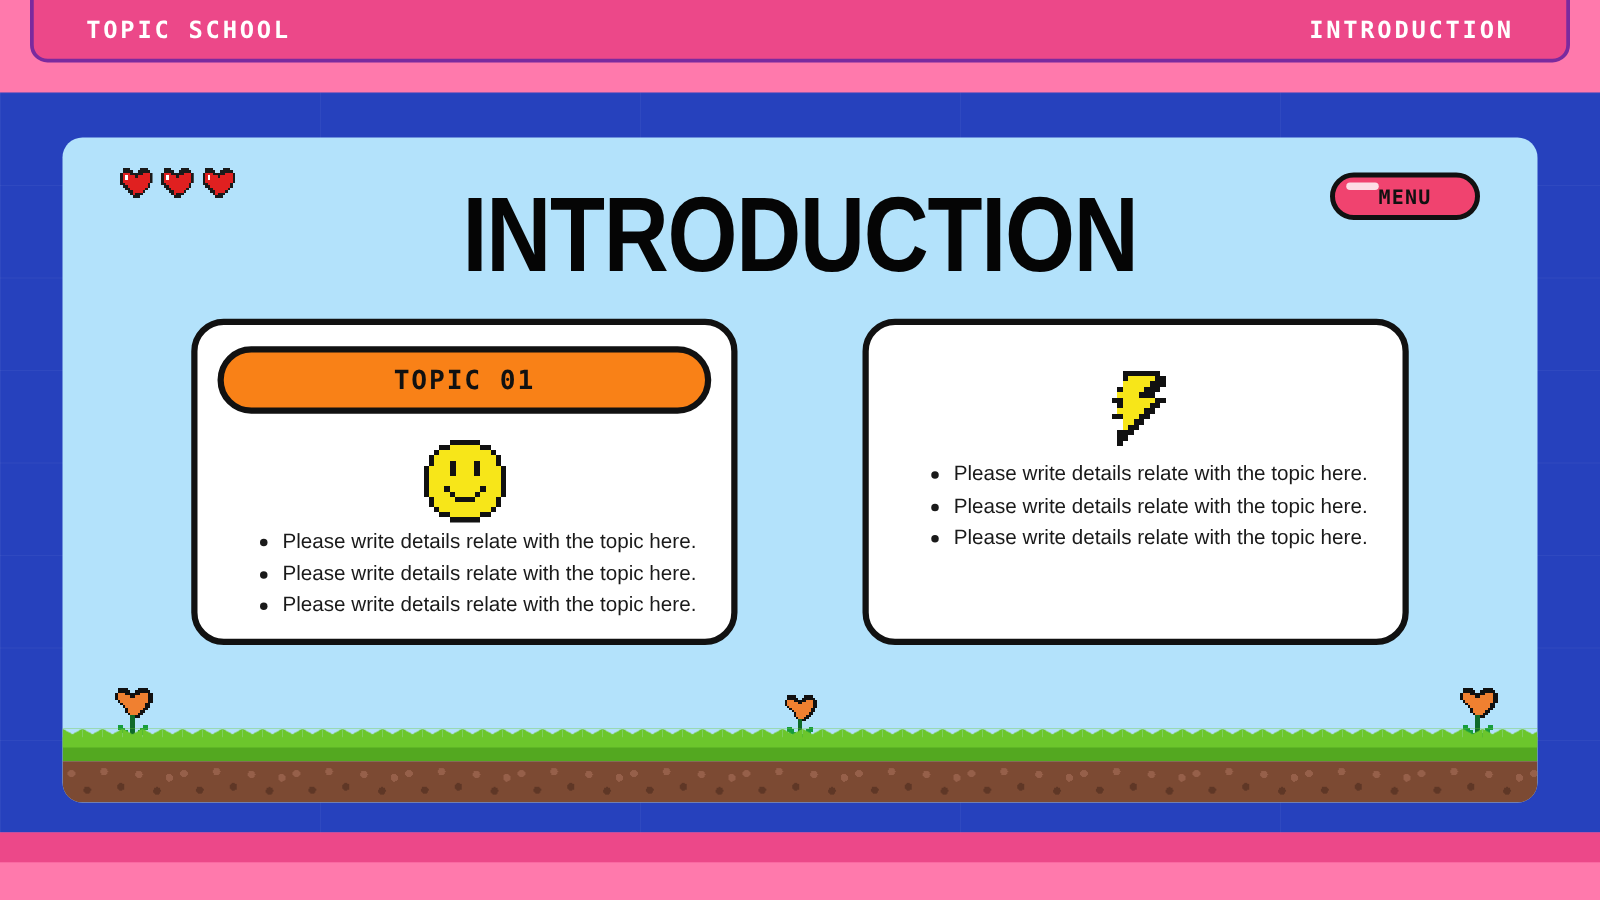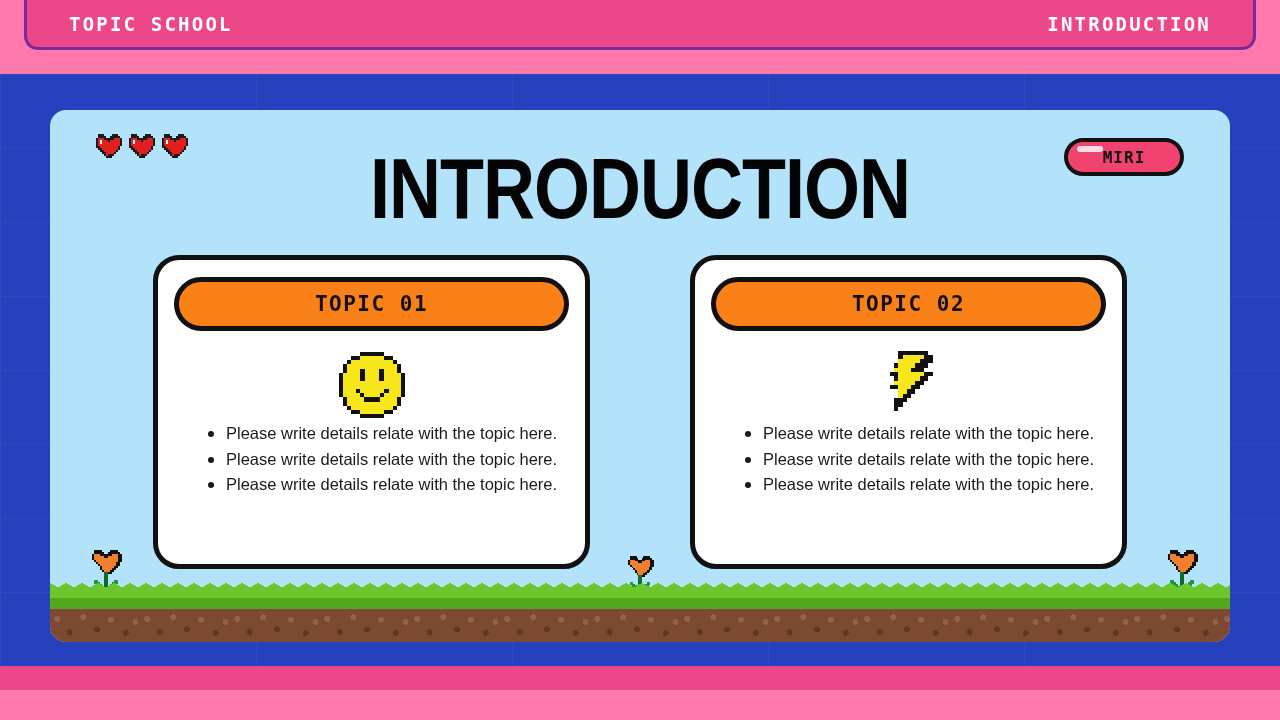--- a/index.html
+++ b/index.html
@@ -100,21 +100,21 @@
     transform:scaleY(1.18);
     transform-origin:top center;
   }
 
   
   .cards {
     position:absolute; left:0; right:0; top:145px;
     display:flex; justify-content:center; gap:100px;
   }
   .topic-card {
-    width:437px; height:314px;
+    width:437px; height:261px;
     background:#ffffff;
     border:5px solid #111111;
     border-radius:26px;
     padding:17px 16px 0 16px;
     display:flex; flex-direction:column; align-items:center;
   }
   .topic-pill {
     width:100%; height:54px;
     background:#f98117;
     border:5px solid #111111;
@@ -215,21 +215,21 @@
         <rect x="3" y="3" width="1" height="2" fill="#ffffff"></rect>
       </svg>
       <svg width="28" height="26" viewBox="0 0 14 13">
         <path d="M2 0h3v1h1v1h2V1h1V0h3v1h1v1h1v4h-1v2h-1v1h-1v1h-1v1h-1v1H6v-1H5v-1H4V9H3V8H2V7H1V2h1z" fill="#1a1a1a"></path>
         <path d="M2 2h3v1h2v1h1V3h2V2h3v4h-1v2h-1v1h-1v1H7v1H6V9H5V8H4V7H3V6H2z" fill="#e02020"></path>
         <rect x="3" y="3" width="1" height="2" fill="#ffffff"></rect>
       </svg>
     </div>
 
     <div class="menu-btn">
-      <span class="menu-label">MIRI</span>
+      <span class="menu-label">MENU</span>
     </div>
 
     <div class="slide-title">INTRODUCTION</div>
 
     <div class="cards">
 
       <div class="topic-card">
         <div class="topic-pill">
           <span class="topic-pill-label">TOPIC 01</span>
         </div>
@@ -243,23 +243,20 @@
           </svg>
         </div>
         <ul class="bullets">
           <li>Please write details relate with the topic here.</li>
           <li>Please write details relate with the topic here.</li>
           <li>Please write details relate with the topic here.</li>
         </ul>
       </div>
 
       <div class="topic-card">
-        <div class="topic-pill">
-          <span class="topic-pill-label">TOPIC 02</span>
-        </div>
         <div class="topic-icon">
           <svg width="56" height="72" viewBox="0 0 13 16">
             <path d="M4 0h7v1h1v2h-1v1h-1v1h2v1h-1v1h-1v1H9v1H8v1H7v1H6v1H5v1H4v1H3v-3h1V9H2V8h1V6H2V5h1V3h1z" fill="#111111"></path>
             <path d="M5 1h5v1h-1v1H8v1H7v1h3v1H9v1H8v1H7v1H6v1H5v1H4v-3h1V8H3V7h1V5H3V4h1V2h1z" fill="#f7e619"></path>
           </svg>
         </div>
         <ul class="bullets">
           <li>Please write details relate with the topic here.</li>
           <li>Please write details relate with the topic here.</li>
           <li>Please write details relate with the topic here.</li>

